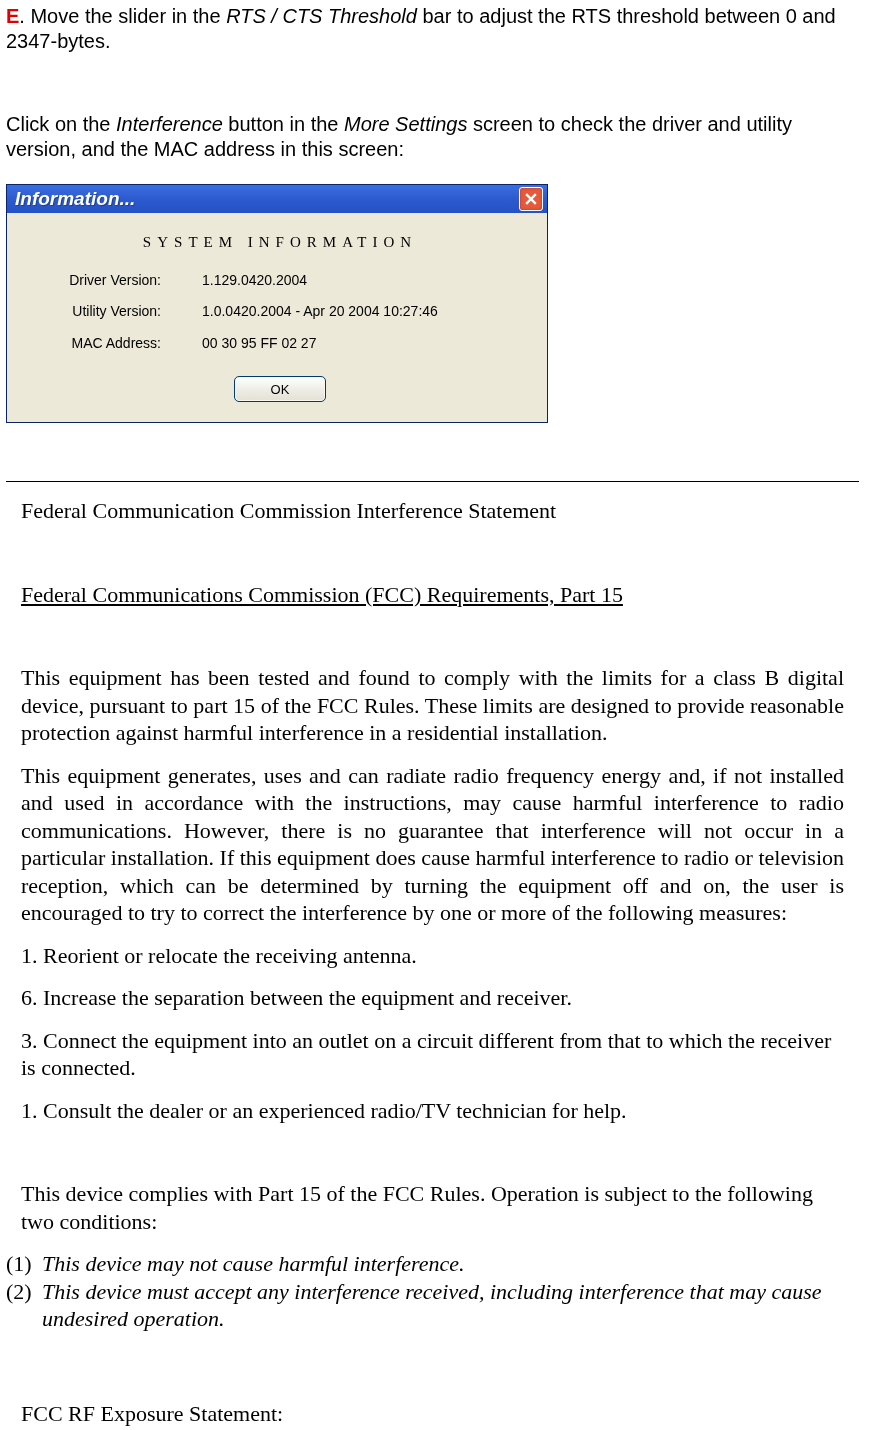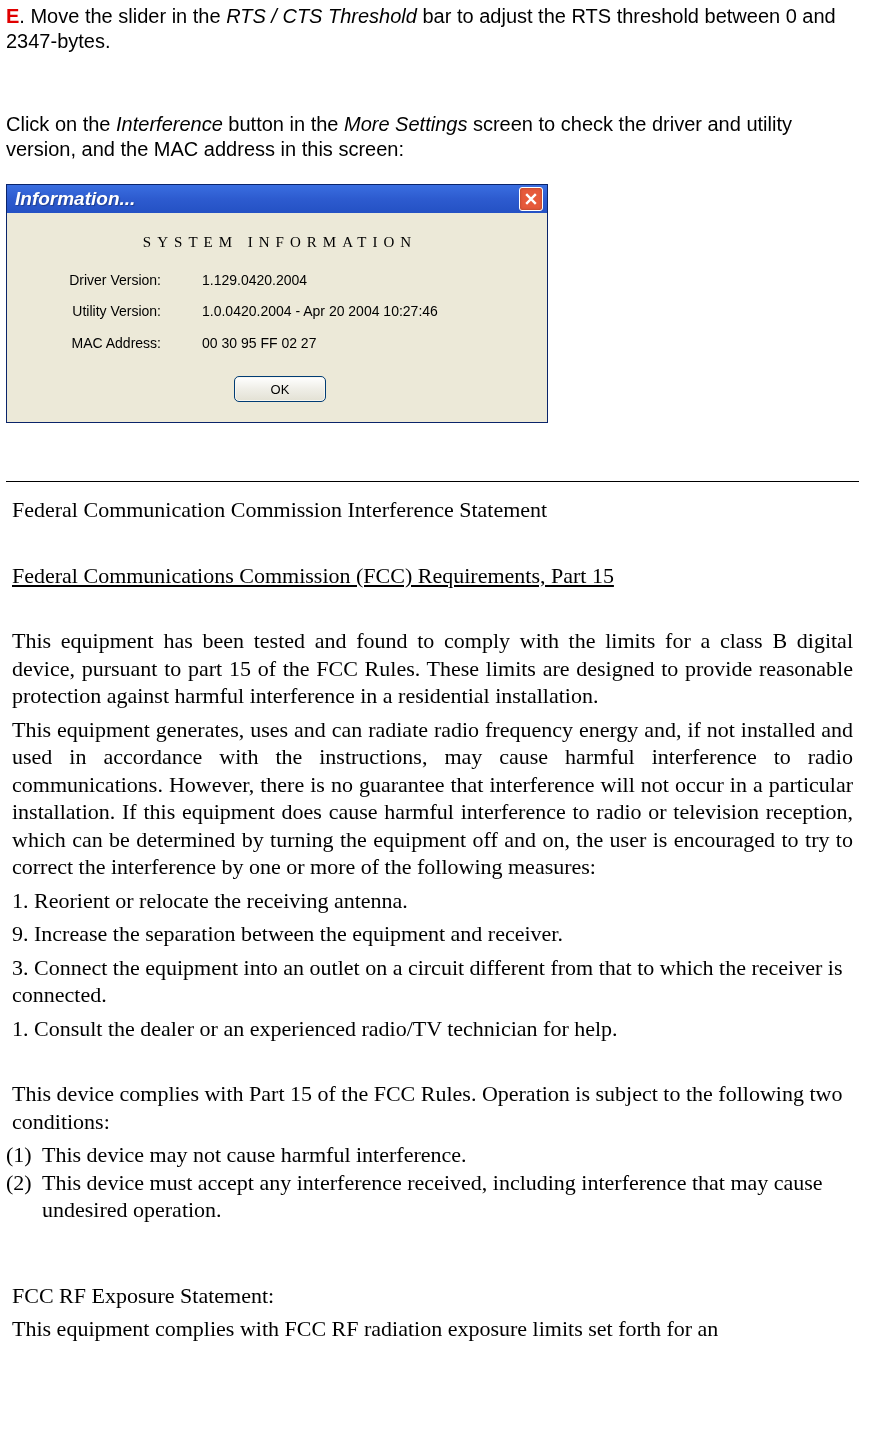--- a/index.html
+++ b/index.html
@@ -104,41 +104,42 @@
     border: none;
     border-top: 1px solid #000;
     margin: 58px 0 14px 0;
   }
   .times-section {
     font-family: "Times New Roman", Times, serif;
     font-size: 22px;
     line-height: 1.25;
   }
   .times-section p {
-    margin: 6px;
+    margin: 15px;
   }
   .times-gap { height: 26px; }
   .underline {
     text-decoration: underline;
   }
   .justify {
     text-align: justify;
   }
   .list-item {
     padding-left: 0;
   }
   .indent-paren {
     display: flex;
   }
   .indent-paren .num {
     width: 36px;
     flex-shrink: 0;
   }
   .indent-paren .txt {
     flex: 1;
+    font-style: italic;
   }
 </style>
 </head>
 <body>
 
 <div>
   <span class="marker-e">E</span><span>. Move the slider in the </span><span class="italic">RTS / CTS Threshold</span><span> bar to adjust the RTS threshold between 0 and 2347-bytes.</span>
 </div>
 
 <div class="para1-gap"></div>
@@ -183,21 +184,21 @@
 <hr class="section-divider">
 
 <div class="times-section">
   <p>Federal Communication Commission Interference Statement</p>
   <div class="times-gap"></div>
   <p class="underline">Federal Communications Commission (FCC) Requirements, Part 15</p>
   <div class="times-gap"></div>
   <p class="justify">This equipment has been tested and found to comply with the limits for a class B digital device, pursuant to part 15 of the FCC Rules. These limits are designed to provide reasonable protection against harmful interference in a residential installation.</p>
   <p class="justify">This equipment generates, uses and can radiate radio frequency energy and, if not installed and used in accordance with the instructions, may cause harmful interference to radio communications. However, there is no guarantee that interference will not occur in a particular installation. If this equipment does cause harmful interference to radio or television reception, which can be determined by turning the equipment off and on, the user is encouraged to try to correct the interference by one or more of the following measures:</p>
   <p class="list-item">1. Reorient or relocate the receiving antenna.</p>
-  <p class="list-item">9. Increase the separation between the equipment and receiver.</p>
+  <p class="list-item">6. Increase the separation between the equipment and receiver.</p>
   <p class="list-item">3. Connect the equipment into an outlet on a circuit different from that to which the receiver is connected.</p>
   <p class="list-item">1. Consult the dealer or an experienced radio/TV technician for help.</p>
   <div class="times-gap"></div>
   <p>This device complies with Part 15 of the FCC Rules. Operation is subject to the following two conditions:</p>
   <div class="indent-paren">
     <span class="num">(1)</span>
     <span class="txt">This device may not cause harmful interference.</span>
   </div>
   <div class="indent-paren">
     <span class="num">(2)</span>

